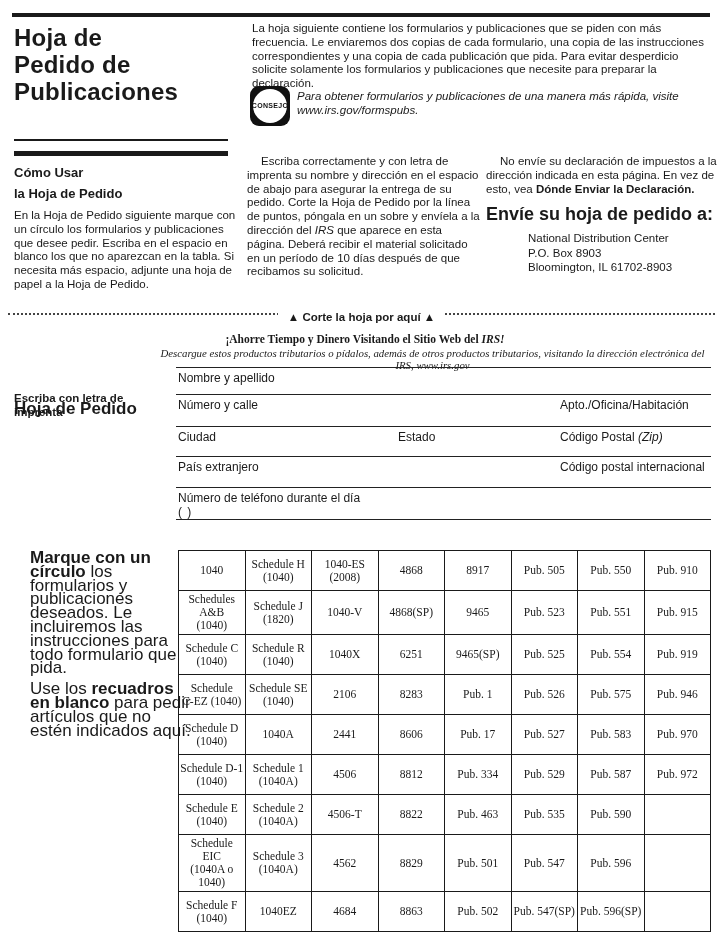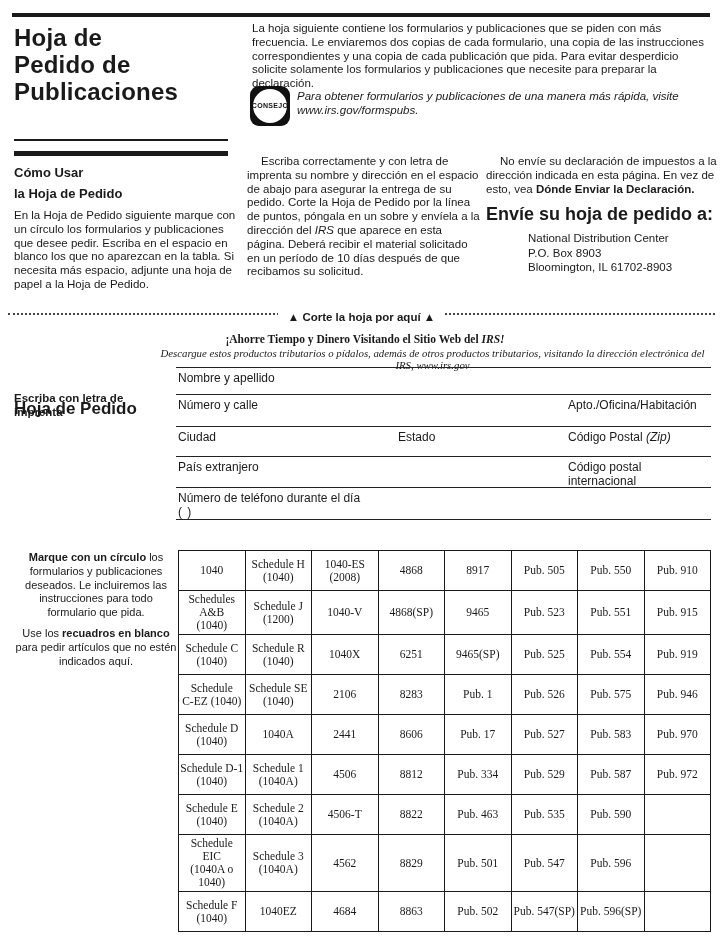--- a/index.html
+++ b/index.html
@@ -49,30 +49,30 @@
   .banner-sub { position: absolute; left: 150px; top: 347px; width: 565px; text-align: center;
     font-family: "Liberation Serif", serif; font-size: 10.8px; font-style: italic; }
 
   .order-heading { position: absolute; left: 14px; top: 366px; font-size: 17px; font-weight: bold; margin-top: 33px; }
   .order-subheading { position: absolute; left: 14px; top: 392px; width: 150px; font-size: 11.5px; font-weight: bold; line-height: 13.5px; }
 
   .form-area { position: absolute; left: 176px; top: 367px; width: 535px; }
   .form-row { position: relative; border-top: 1.2px solid #222; font-size: 12px; }
   .form-row .lbl { position: absolute; top: 3px; left: 2px; }
   .form-row .lbl.mid { left: 222px; }
-  .form-row .lbl.right { left: 392px; }
+  .form-row .lbl.right { left: 384px; }
   .fr-1 { height: 27px; }
   .fr-2 { height: 32px; }
   .fr-3 { height: 30px; }
   .fr-4 { height: 31px; }
   .fr-5 { height: 33px; border-bottom: 1.2px solid #222; }
   .fr-5 .parens { position: absolute; left: 2px; top: 17px; letter-spacing: 1px; }
   .it { font-style: italic; text-align: center; }
 
-  .circle-note { position: absolute; left: 14px; top: 551px; width: 164px; font-size: 11px; line-height: 13.8px; text-align: center; }
+  .circle-note { position: absolute; left: 30px; top: 551px; width: 164px; font-size: 17px; line-height: 13.8px; }
   .circle-note p + p { margin-top: 7px; }
 
   table.products { position: absolute; left: 178px; top: 550px; width: 533px;
     border-collapse: collapse; table-layout: fixed;
     font-family: "Liberation Serif", serif; font-size: 11.5px; }
   table.products td { border: 1.2px solid #1a1a1a; text-align: center; vertical-align: middle;
     height: 40px; padding: 2px 1px; white-space: pre-line; line-height: 13px; }
 </style>
 </head>
 <body>
@@ -166,21 +166,21 @@
           <td>8917</td>
           <td>Pub. 505</td>
           <td>Pub. 550</td>
           <td>Pub. 910</td>
         </tr>
         <tr>
           <td>Schedules
 A&amp;B
 (1040)</td>
           <td>Schedule J
-(1200)</td>
+(1820)</td>
           <td>1040-V</td>
           <td>4868(SP)</td>
           <td>9465</td>
           <td>Pub. 523</td>
           <td>Pub. 551</td>
           <td>Pub. 915</td>
         </tr>
         <tr>
           <td>Schedule C
 (1040)</td>

